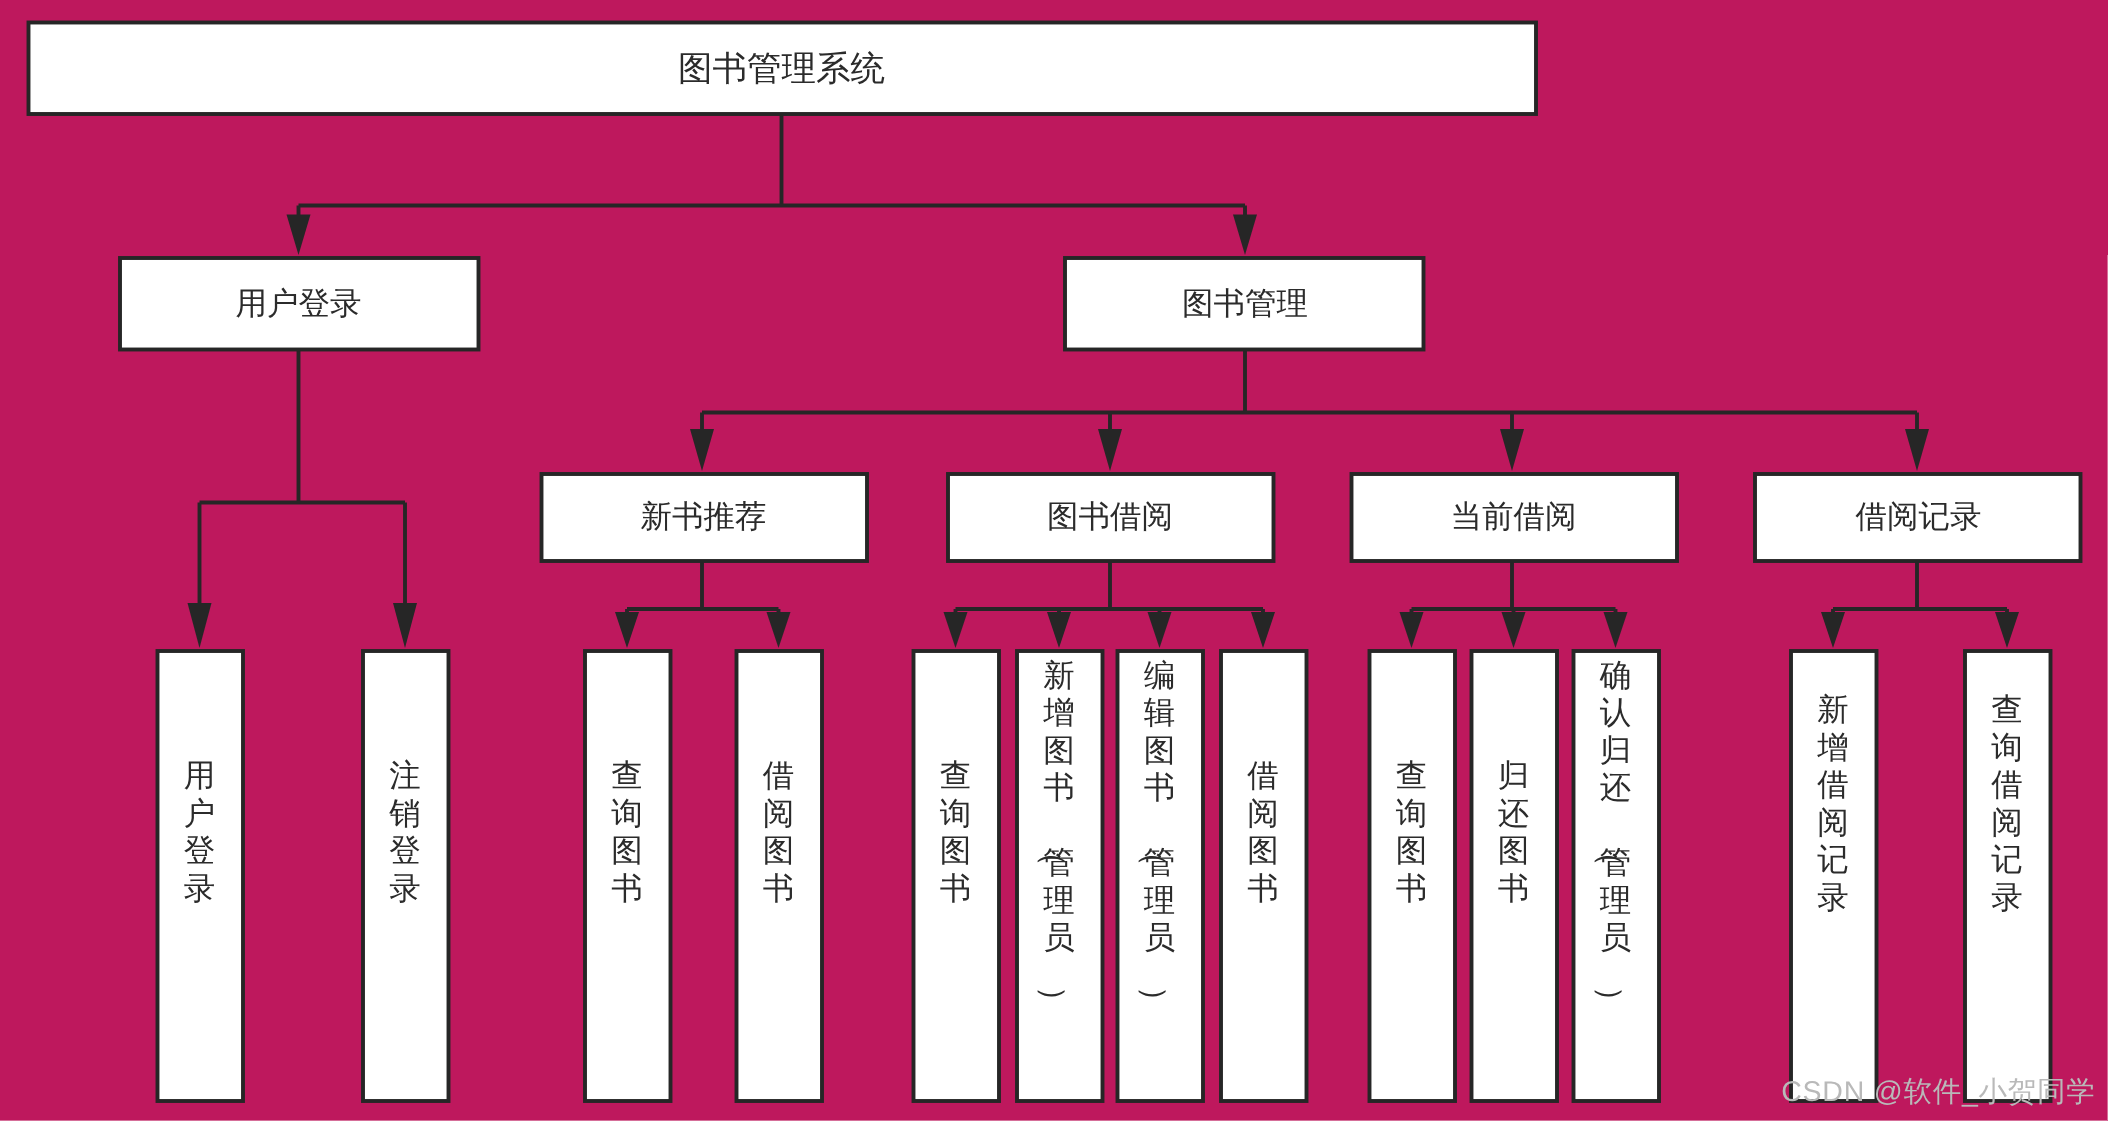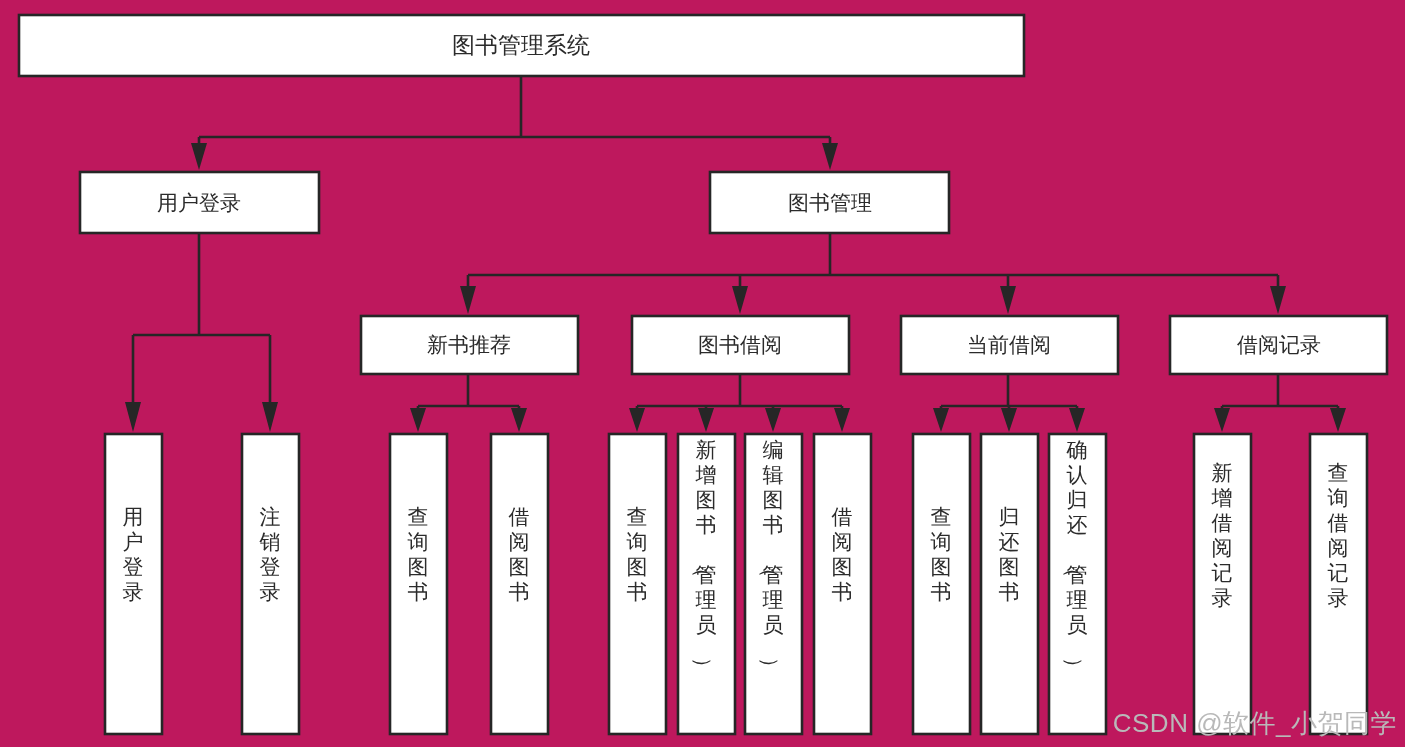--- a/index.html
+++ b/index.html
@@ -55,21 +55,21 @@
   }
   .arrow-head {
     fill: #262626;
     stroke: none;
   }
   .watermark {
     position: absolute;
     right: 8px;
     bottom: 6px;
     font-family: "Liberation Sans", "DejaVu Sans", sans-serif;
-    font-size: 26px;
+    font-size: 19px;
     color: #b9b9b9;
     letter-spacing: 0.5px;
     white-space: nowrap;
     pointer-events: none;
   }
 </style>
 </head>
 <body>
 
 <div id="diagram-root">

